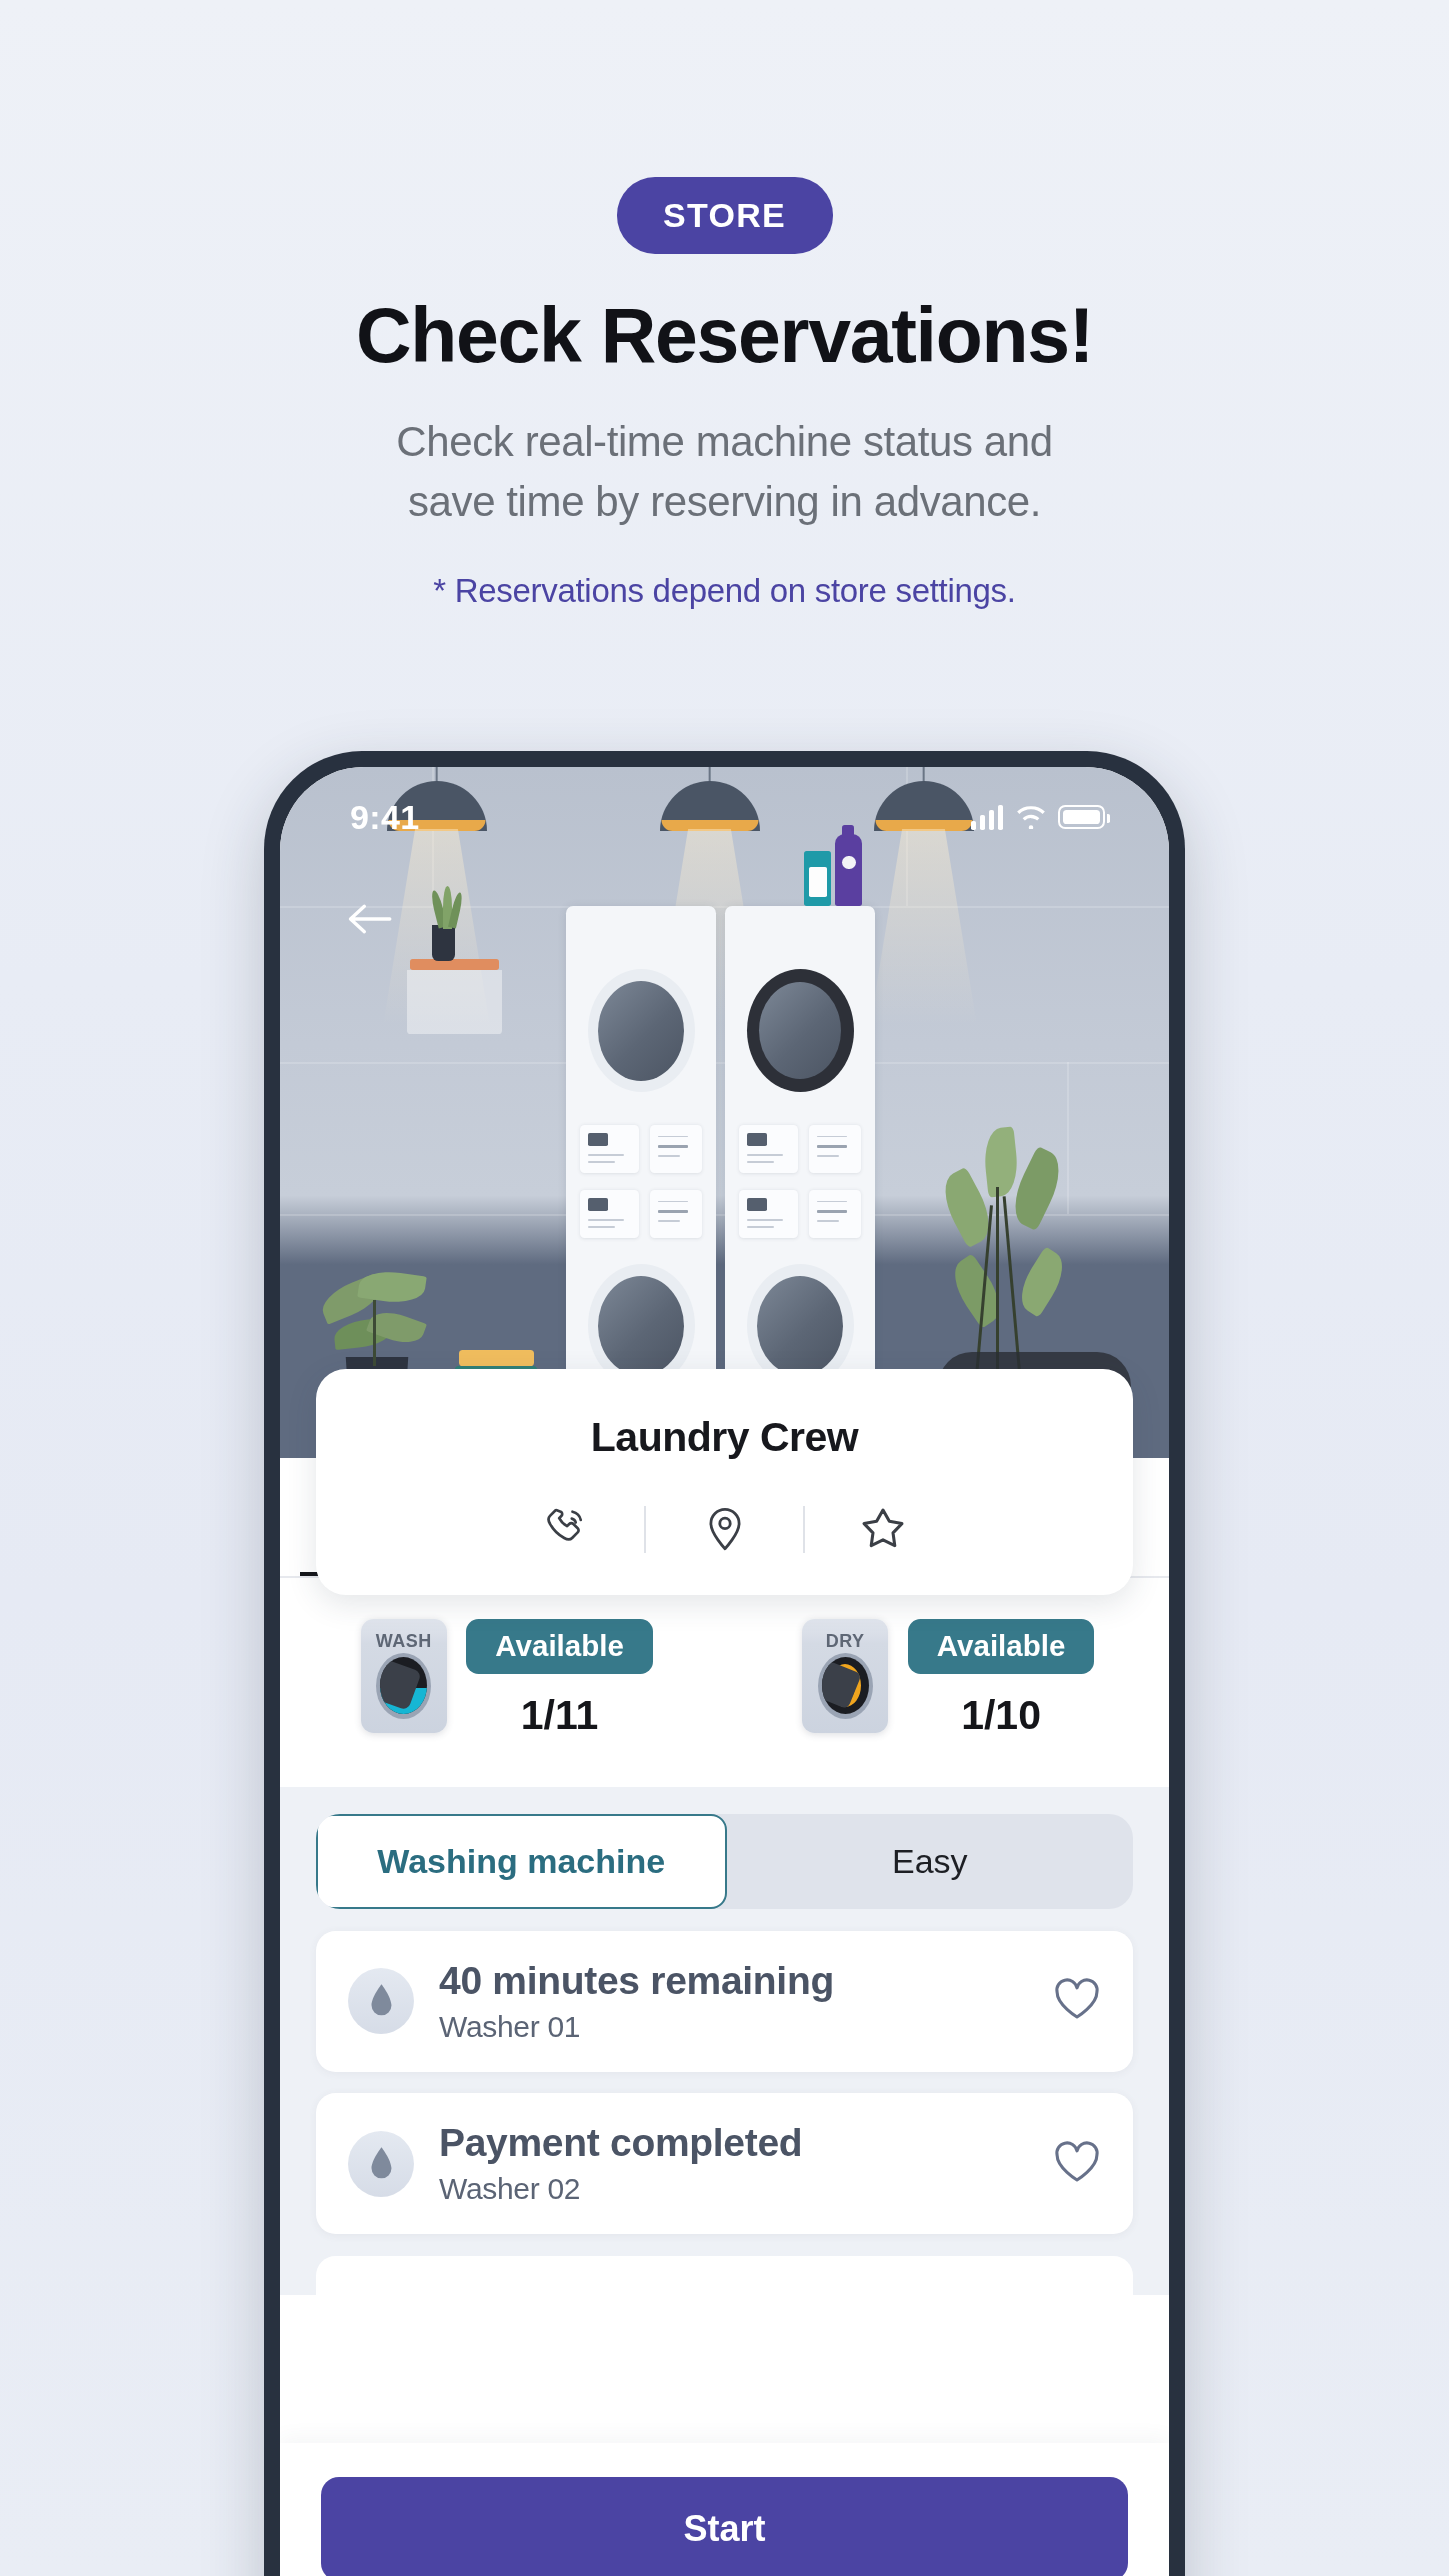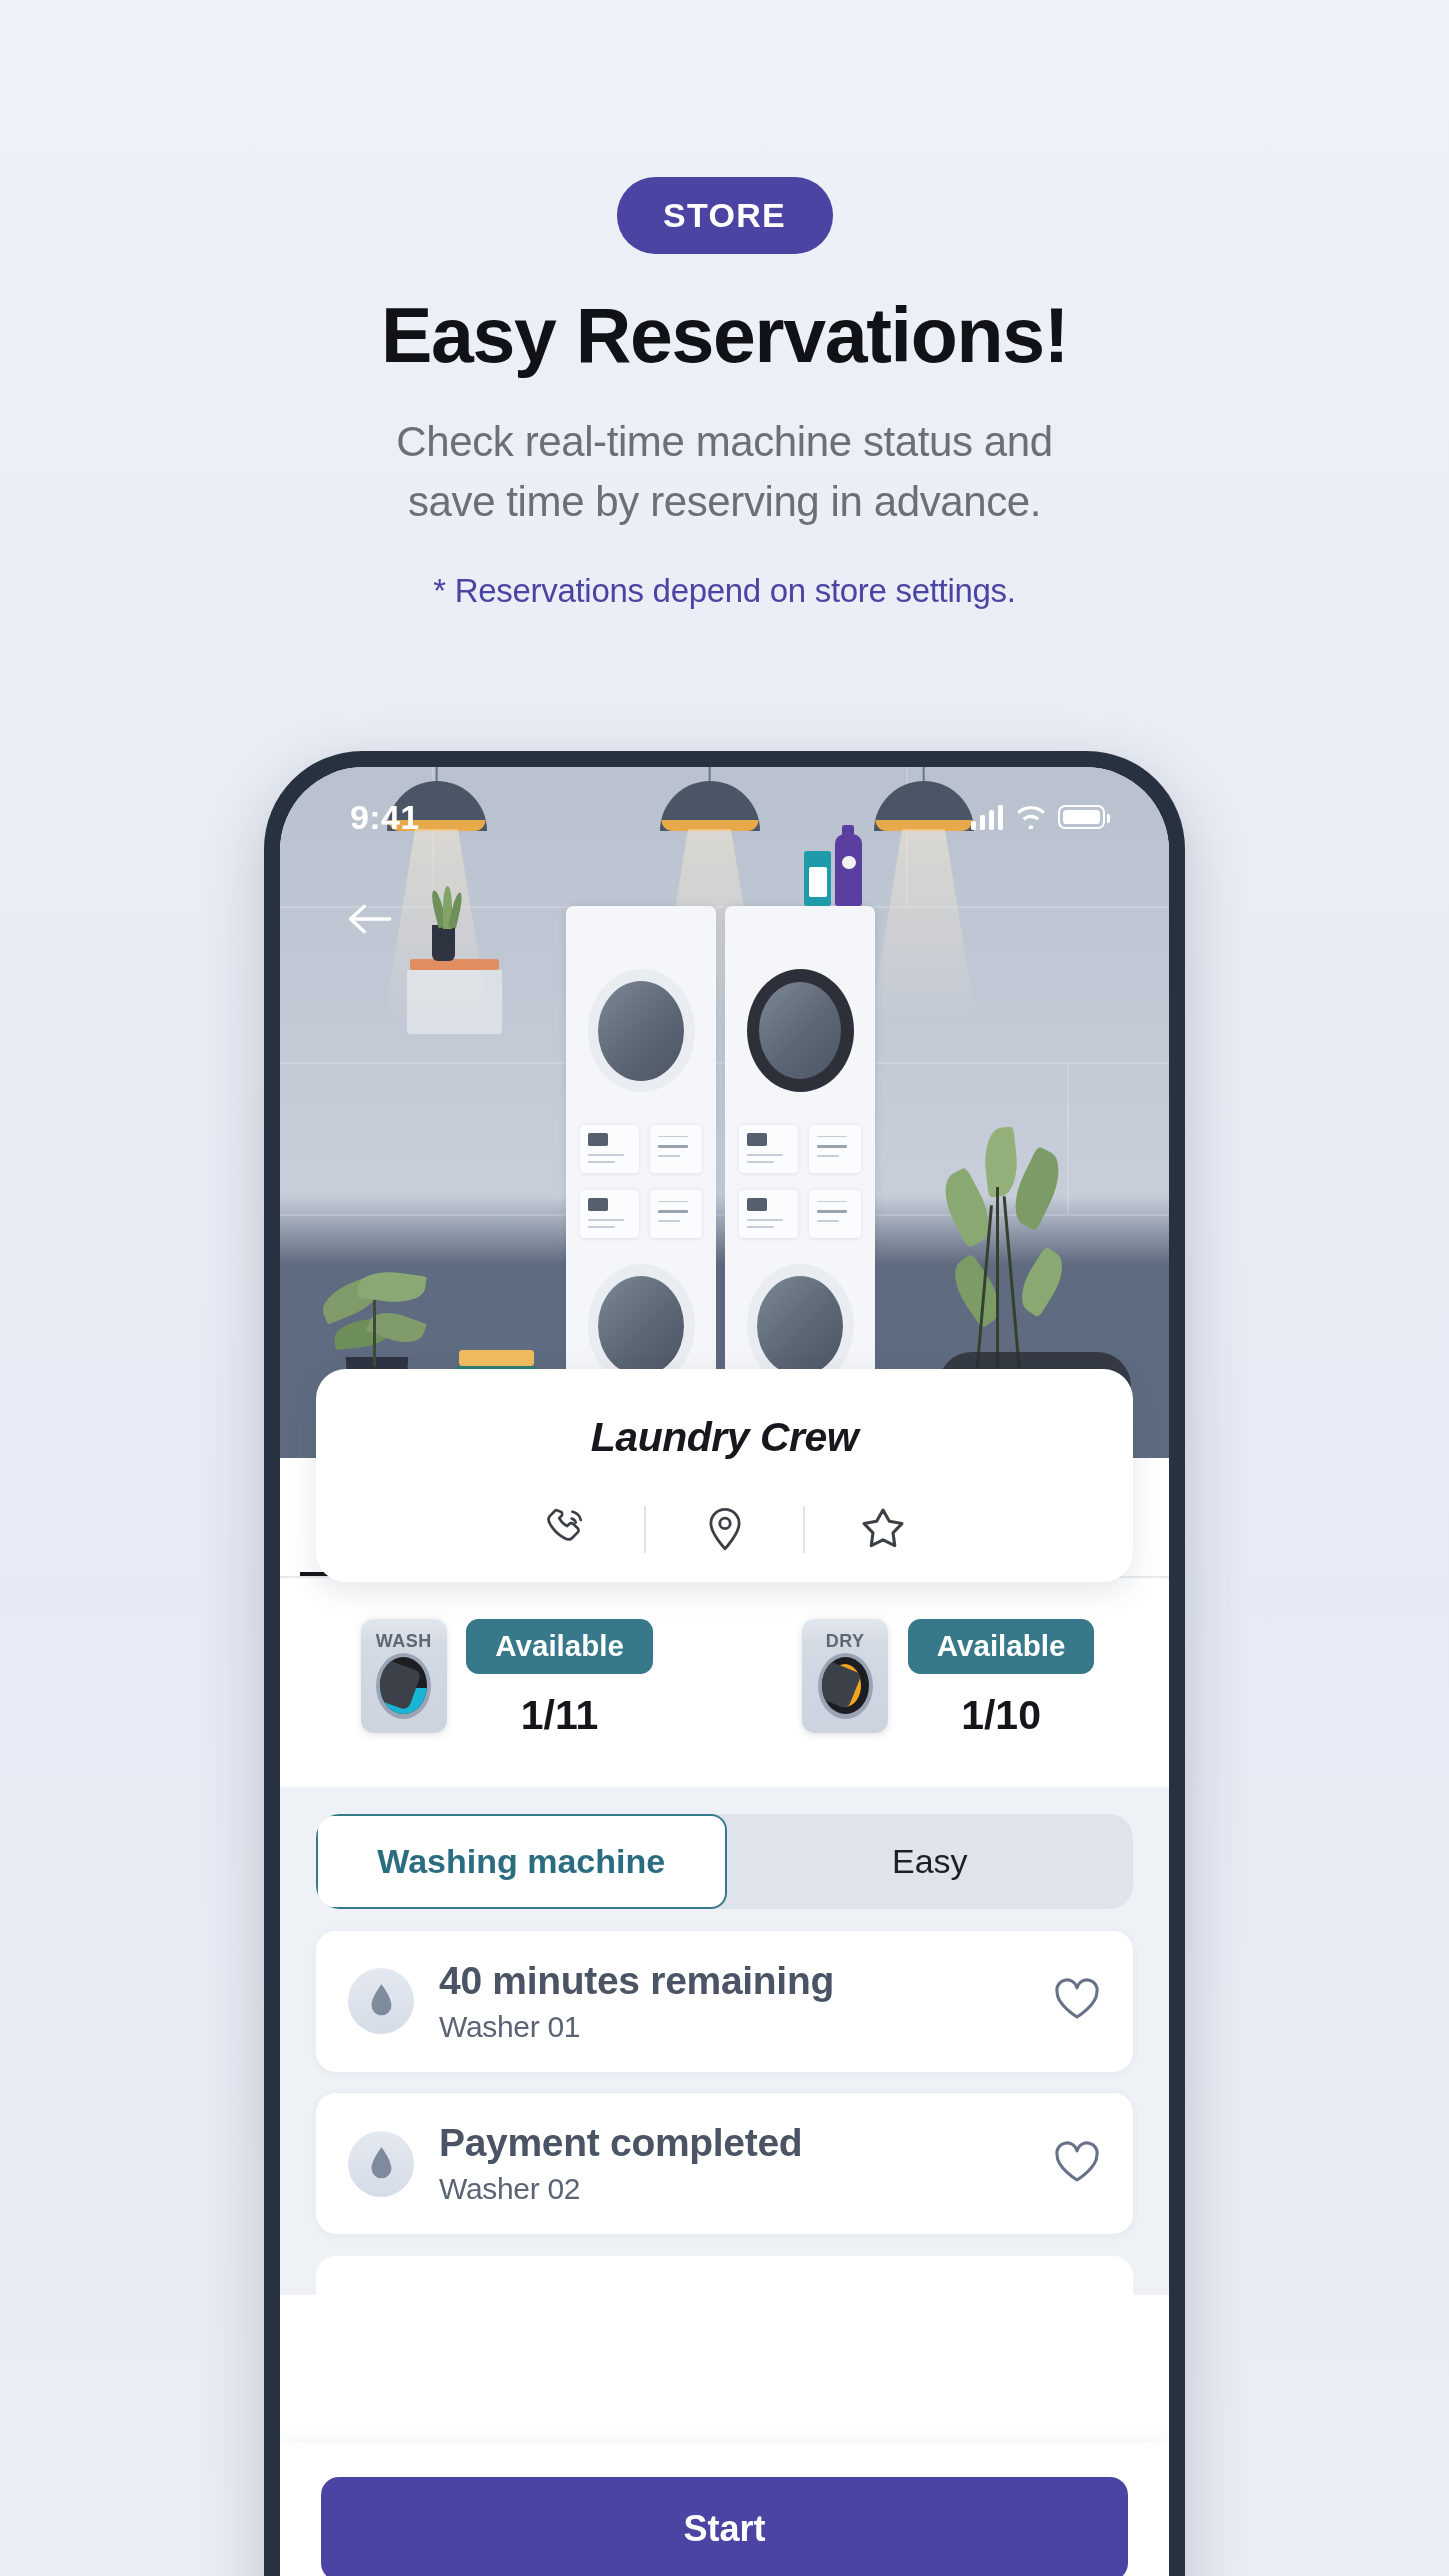--- a/index.html
+++ b/index.html
@@ -126,23 +126,22 @@
     padding: 0 23px;
     color: #ffffff; font-size: 29px; font-weight: bold;
   }
   .carousel .chev { display:flex; align-items:center; }
 
   
   .store-card {
     position: absolute; left: 36px; right: 36px; top: 602px; z-index: 9;
     background: #ffffff; border-radius: 30px;
     box-shadow: 0 9px 30px rgba(50,60,80,.13);
-    padding: 45px 0 26px 0;
+    padding: 45px 0 39px 0;
     text-align: center;
-    font-style: italic;
   }
   .store-name { font-size: 41px; font-weight: bold; color: #17181d; letter-spacing:-0.5px; }
   .card-actions {
     margin-top: 41px;
     display: flex; align-items: center; justify-content: center;
   }
   .card-actions .act { width: 157px; display:flex; align-items:center; justify-content:center; }
   .card-actions .sep { width: 1.8px; height: 47px; background: #dfe2e8; }
 
   
@@ -231,21 +230,21 @@
     font-family: "Liberation Sans", sans-serif;
   }
 </style>
 </head>
 <body>
 
 <div class="promo">
   <div class="store-pill">
     <span>STORE</span>
   </div>
-  <h1 class="headline">Easy Reservations!</h1>
+  <h1 class="headline">Check Reservations!</h1>
   <div class="subline">
     <div>Check real-time machine status and</div>
     <div>save time by reserving in advance.</div>
   </div>
   <div class="note">* Reservations depend on store settings.</div>
 </div>
 
 <div class="phone">
   <div class="screen">
 

